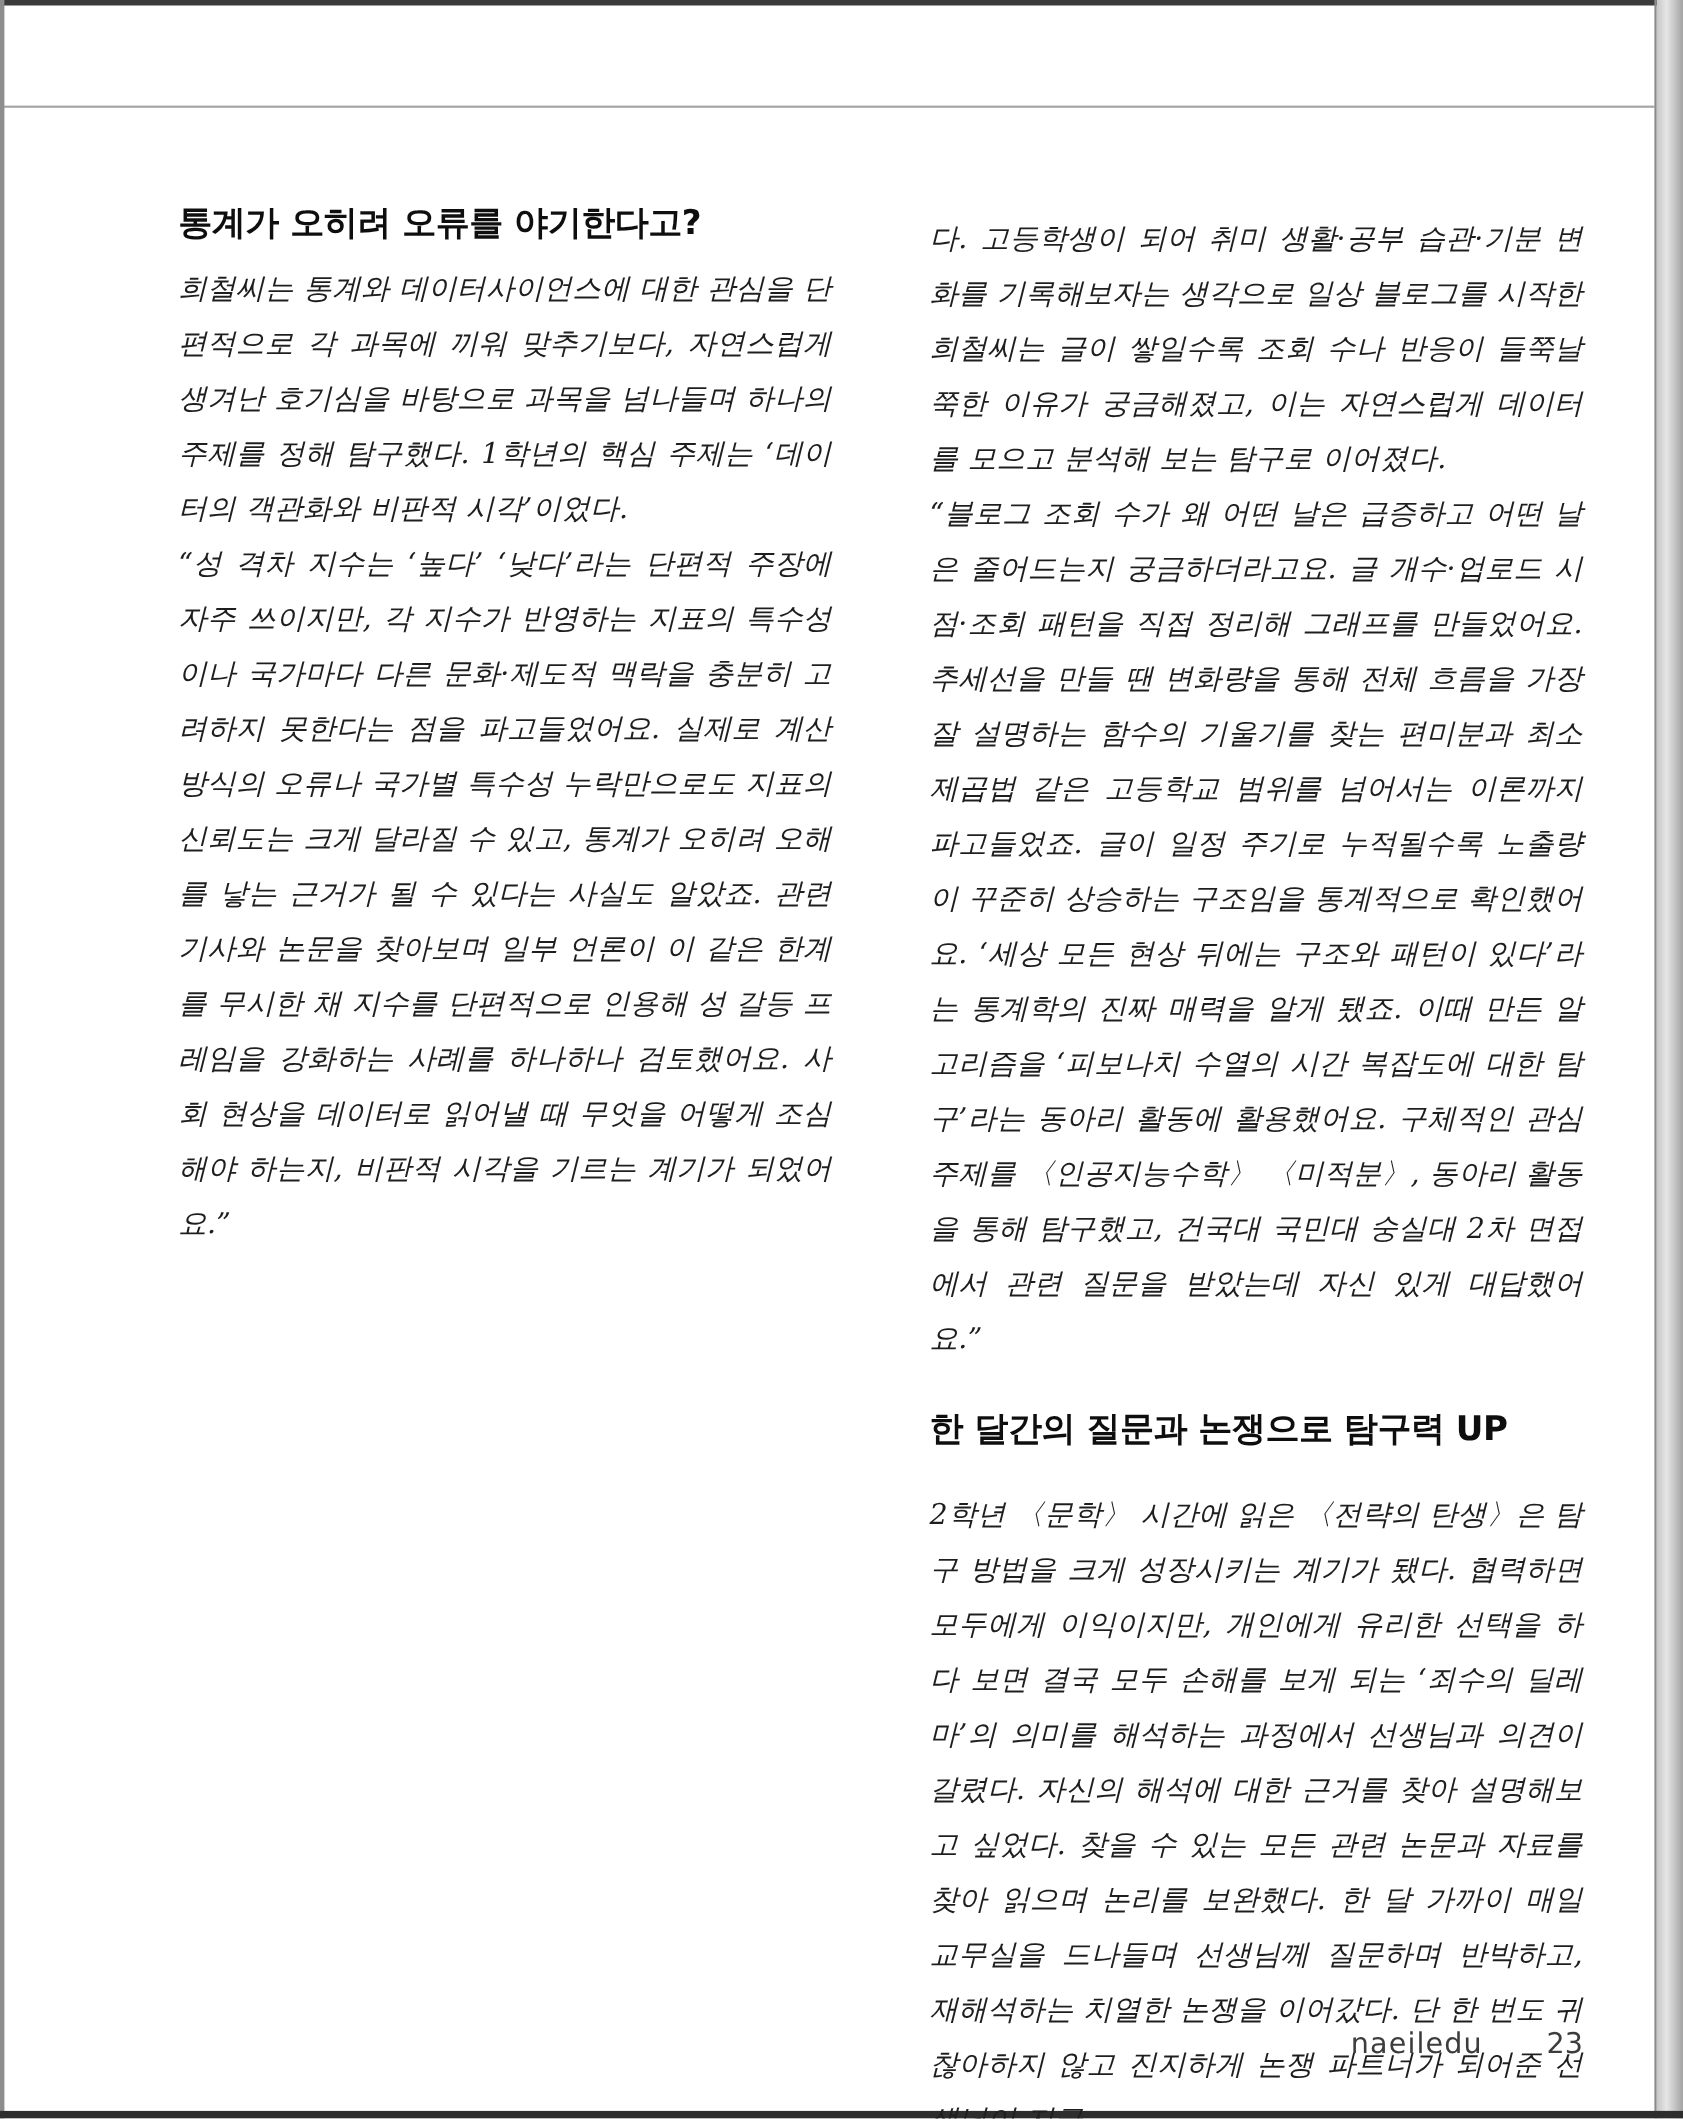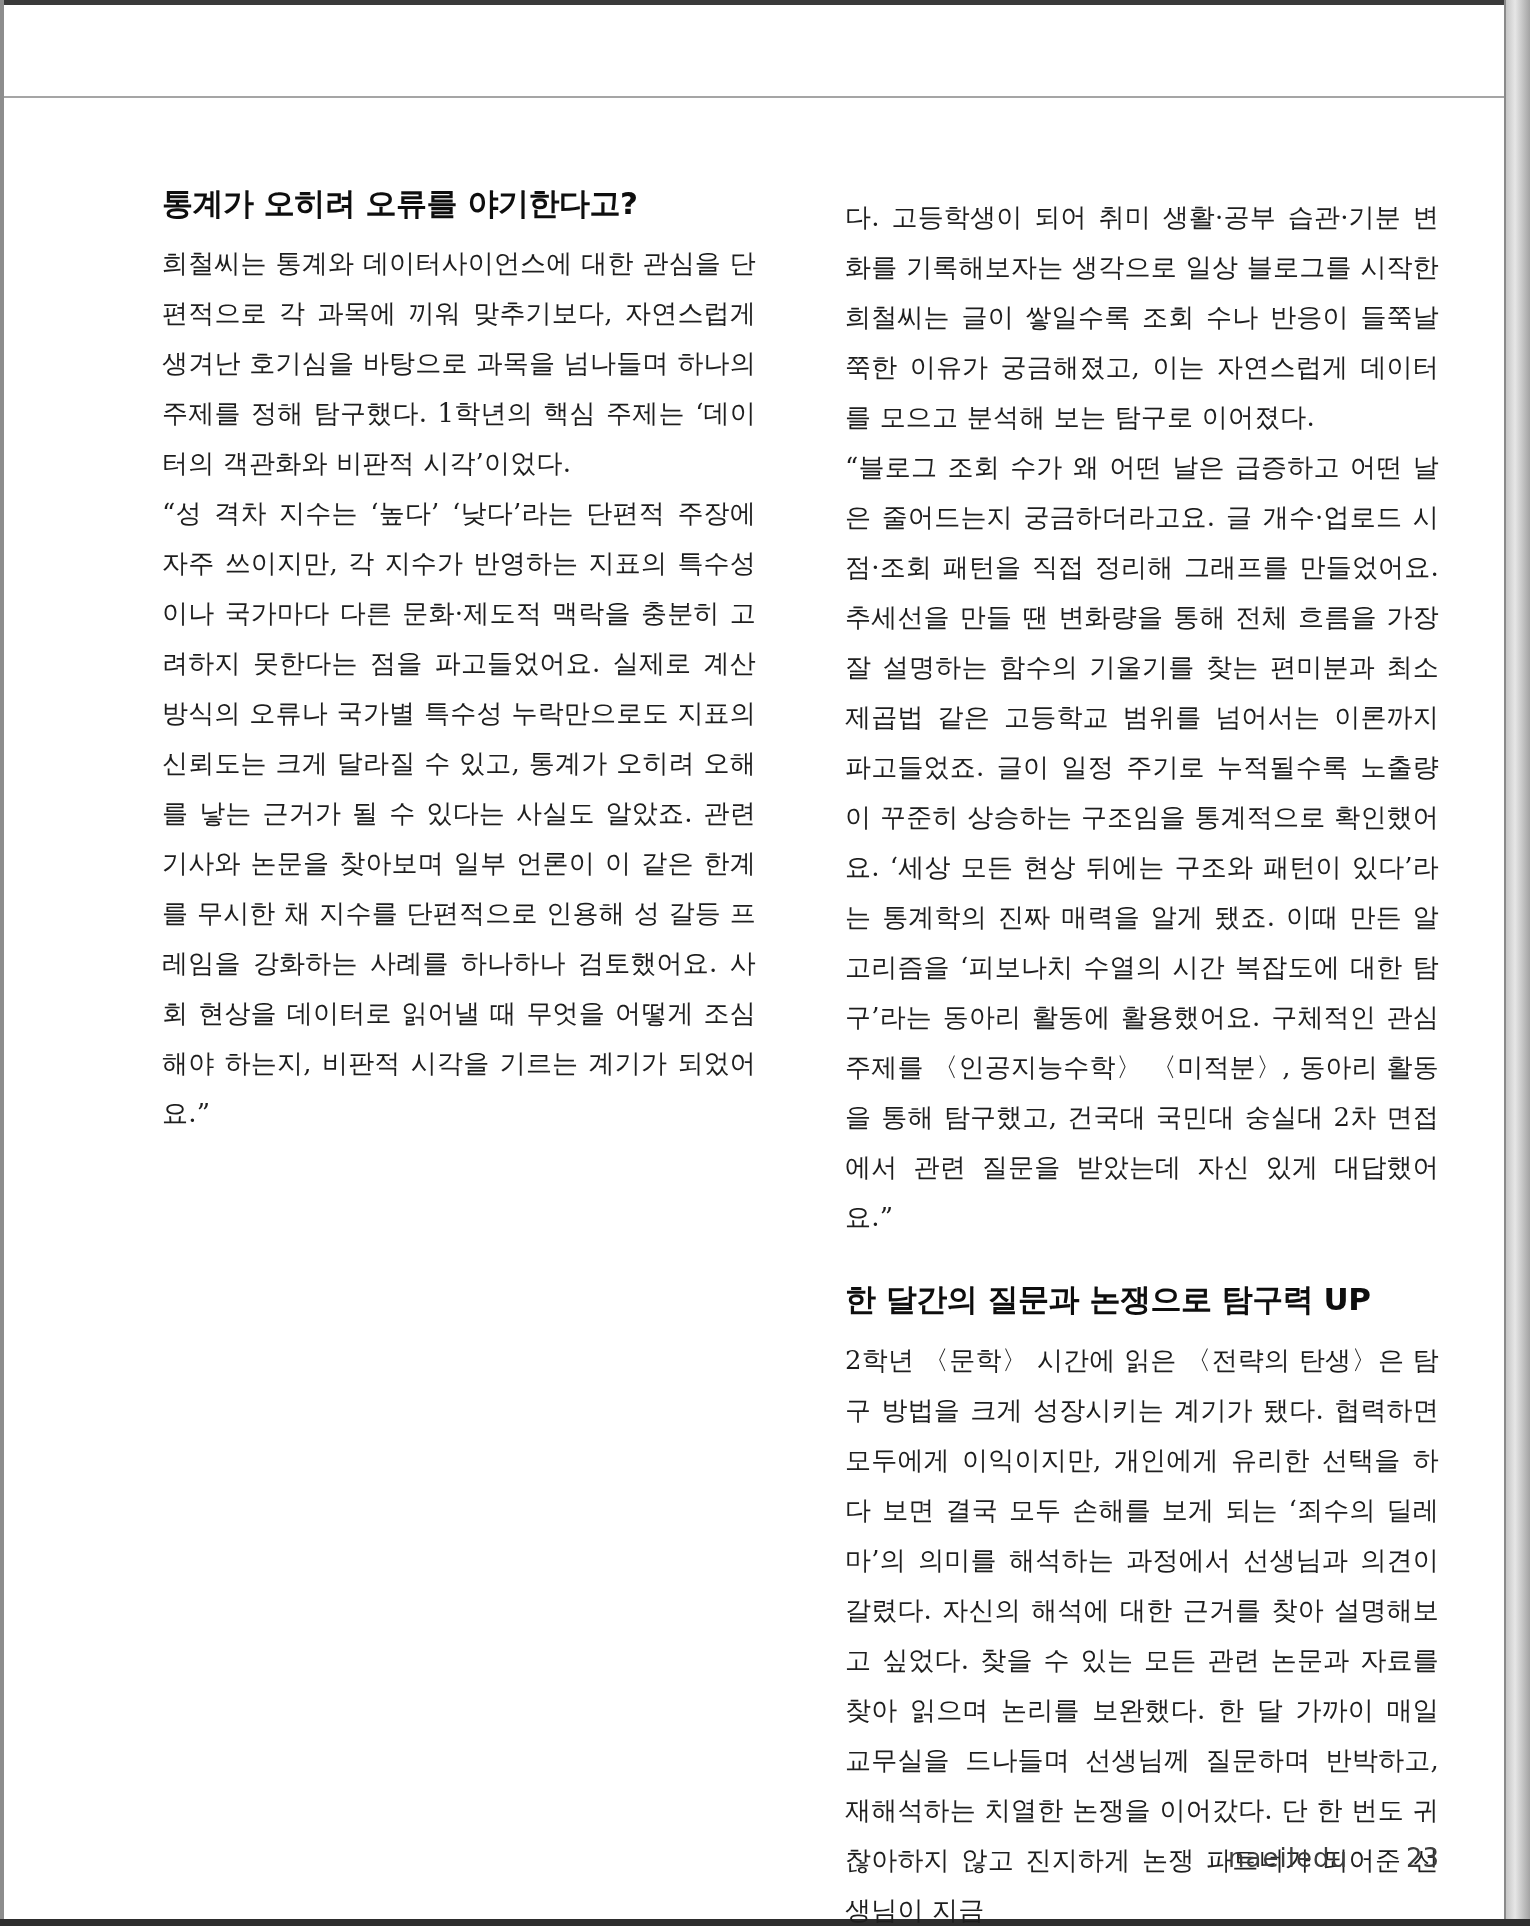--- a/index.html
+++ b/index.html
@@ -31,32 +31,33 @@
     color: #1e1e1e;
     letter-spacing: 0.2px;
   }
   .col-left  { left: 162px; top: 180px; }
   .col-right { left: 845px; top: 192px; }
 
   .para {
     margin: 0;
     text-align: justify;
     word-break: break-all;
+    font-style: italic;
   }
 
   .sec-heading {
     margin: 0 0 12px 0;
     font-family: "DejaVu Sans", "Liberation Sans", sans-serif;
     font-weight: 700;
     font-size: 31px;
     line-height: 46px;
     color: #0e0e0e;
     letter-spacing: -0.5px;
   }
-  .sec-heading.mid { margin-top: 34px; margin-bottom: 13px; }
+  .sec-heading.mid { margin-top: 34px; margin-bottom: 30px; }
 
   
   .footer {
     position: absolute;
     top: 1843px;
     right: 91px;
     font-family: "DejaVu Sans", "Liberation Sans", sans-serif;
     font-size: 26px;
     color: #3d3d3d;
     display: flex;

